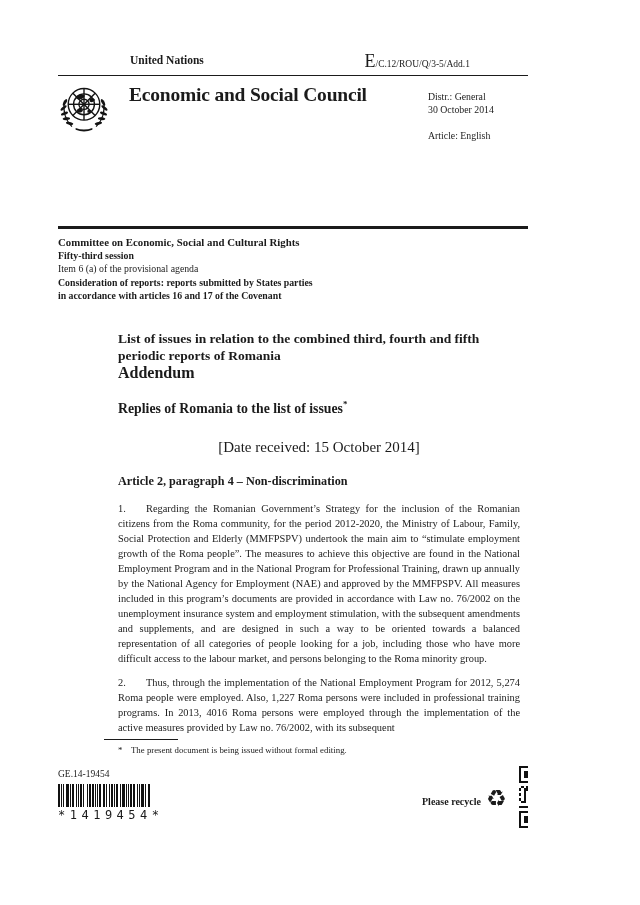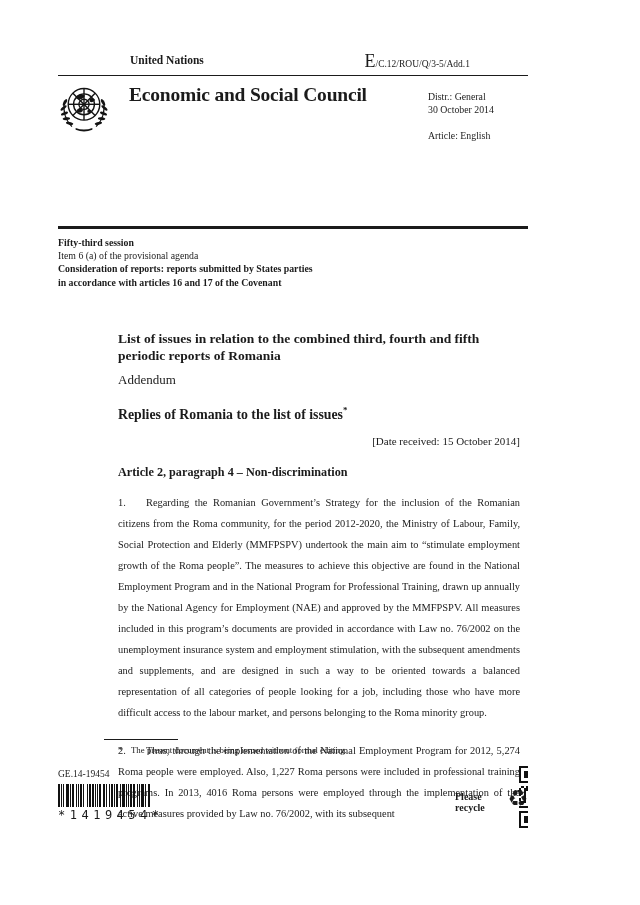--- a/index.html
+++ b/index.html
@@ -24,41 +24,41 @@
   .distr .orig { margin-top:13px; }
   .rule-thick { position:absolute; left:58px; top:226px; width:524px; height:2.5px; background:#1b1b1b; }
 
   
   .session { position:absolute; left:58px; top:236px; font-size:9.8px; line-height:13.2px; }
   .session .lg { font-size:10.8px; }
 
   
   .content { position:absolute; left:118px; top:331px; width:402px; }
   .title { font-size:13.5px; line-height:16.5px; font-weight:bold; width:392px; }
-  .addendum { margin-top:8px; font-size:13px; font-weight:normal; }
+  .addendum { margin-top:0; font-size:16px; font-weight:bold; }
   .replies { margin-top:17px; font-size:13.8px; font-weight:bold; }
   .replies sup { font-size:9px; }
-  .date-received { margin-top:12px; text-align:right; font-size:11px; }
+  .date-received { margin-top:22px; text-align:center; font-size:15px; }
   .article { margin-top:18px; font-size:12.2px; font-weight:bold; }
-  .para { font-size:10.4px; line-height:21px; text-align:justify; margin-top:12px; }
-  .para + .para { margin-top:17px; }
+  .para { font-size:10.4px; line-height:15px; text-align:justify; margin-top:12px; }
+  .para + .para { margin-top:9px; }
   .pnum { display:inline-block; width:28px; }
 
   
   .fn-rule { position:absolute; left:104px; top:739px; width:74px; height:1px; background:#1b1b1b; }
   .footnote { position:absolute; left:118px; top:745px; width:380px; font-size:8.8px; }
   .fn-marker { display:inline-block; width:13px; }
 
   
   .ge { position:absolute; left:58px; top:769px; font-size:9.5px; }
   .barcode { position:absolute; left:58px; top:784px; width:93px; }
   .barcode svg { display:block; width:93px; height:23px; }
   .barcode-text { text-align:center; font-family:"DejaVu Sans Mono",monospace; font-size:12px; letter-spacing:4.5px; margin-top:1px; white-space:nowrap; }
   .recycle { position:absolute; left:422px; top:790px; display:flex; align-items:center; }
-  .recycle-label { font-size:10px; font-weight:bold;margin-left:33px; }
+  .recycle-label { font-size:10px; font-weight:bold; }
   .recycle-glyph { font-family:"DejaVu Sans",sans-serif; font-size:23px; line-height:1; margin-left:5px; transform:translateY(-3px); }
   .qr { position:absolute; left:519px; top:766px; width:62px; height:62px; }
   .qr svg { display:block; width:62px; height:62px; }
 </style>
 </head>
 <body>
 
 <div class="page">
 
   <span class="un-name">United Nations</span>
@@ -106,20 +106,21 @@
 
   <div class="distr">
     <div>Distr.: General</div>
     <div>30 October 2014</div>
     <div class="orig">Article: English</div>
   </div>
 
   <div class="rule-thick"></div>
 
   <div class="session">
+    <div class="b lg">Committee on Economic, Social and Cultural Rights</div>
     <div class="b">Fifty-third session</div>
     <div>Item 6 (a) of the provisional agenda</div>
     <div class="b">Consideration of reports: reports submitted by States parties</div>
     <div class="b">in accordance with articles 16 and 17 of the Covenant</div>
   </div>
 
   <div class="content">
     <h2 class="title">List of issues in relation to the combined third, fourth and fifth periodic reports of Romania</h2>
     <div class="addendum">Addendum</div>
     <h2 class="replies"><span>Replies of Romania to the list of issues</span><sup>*</sup></h2>

